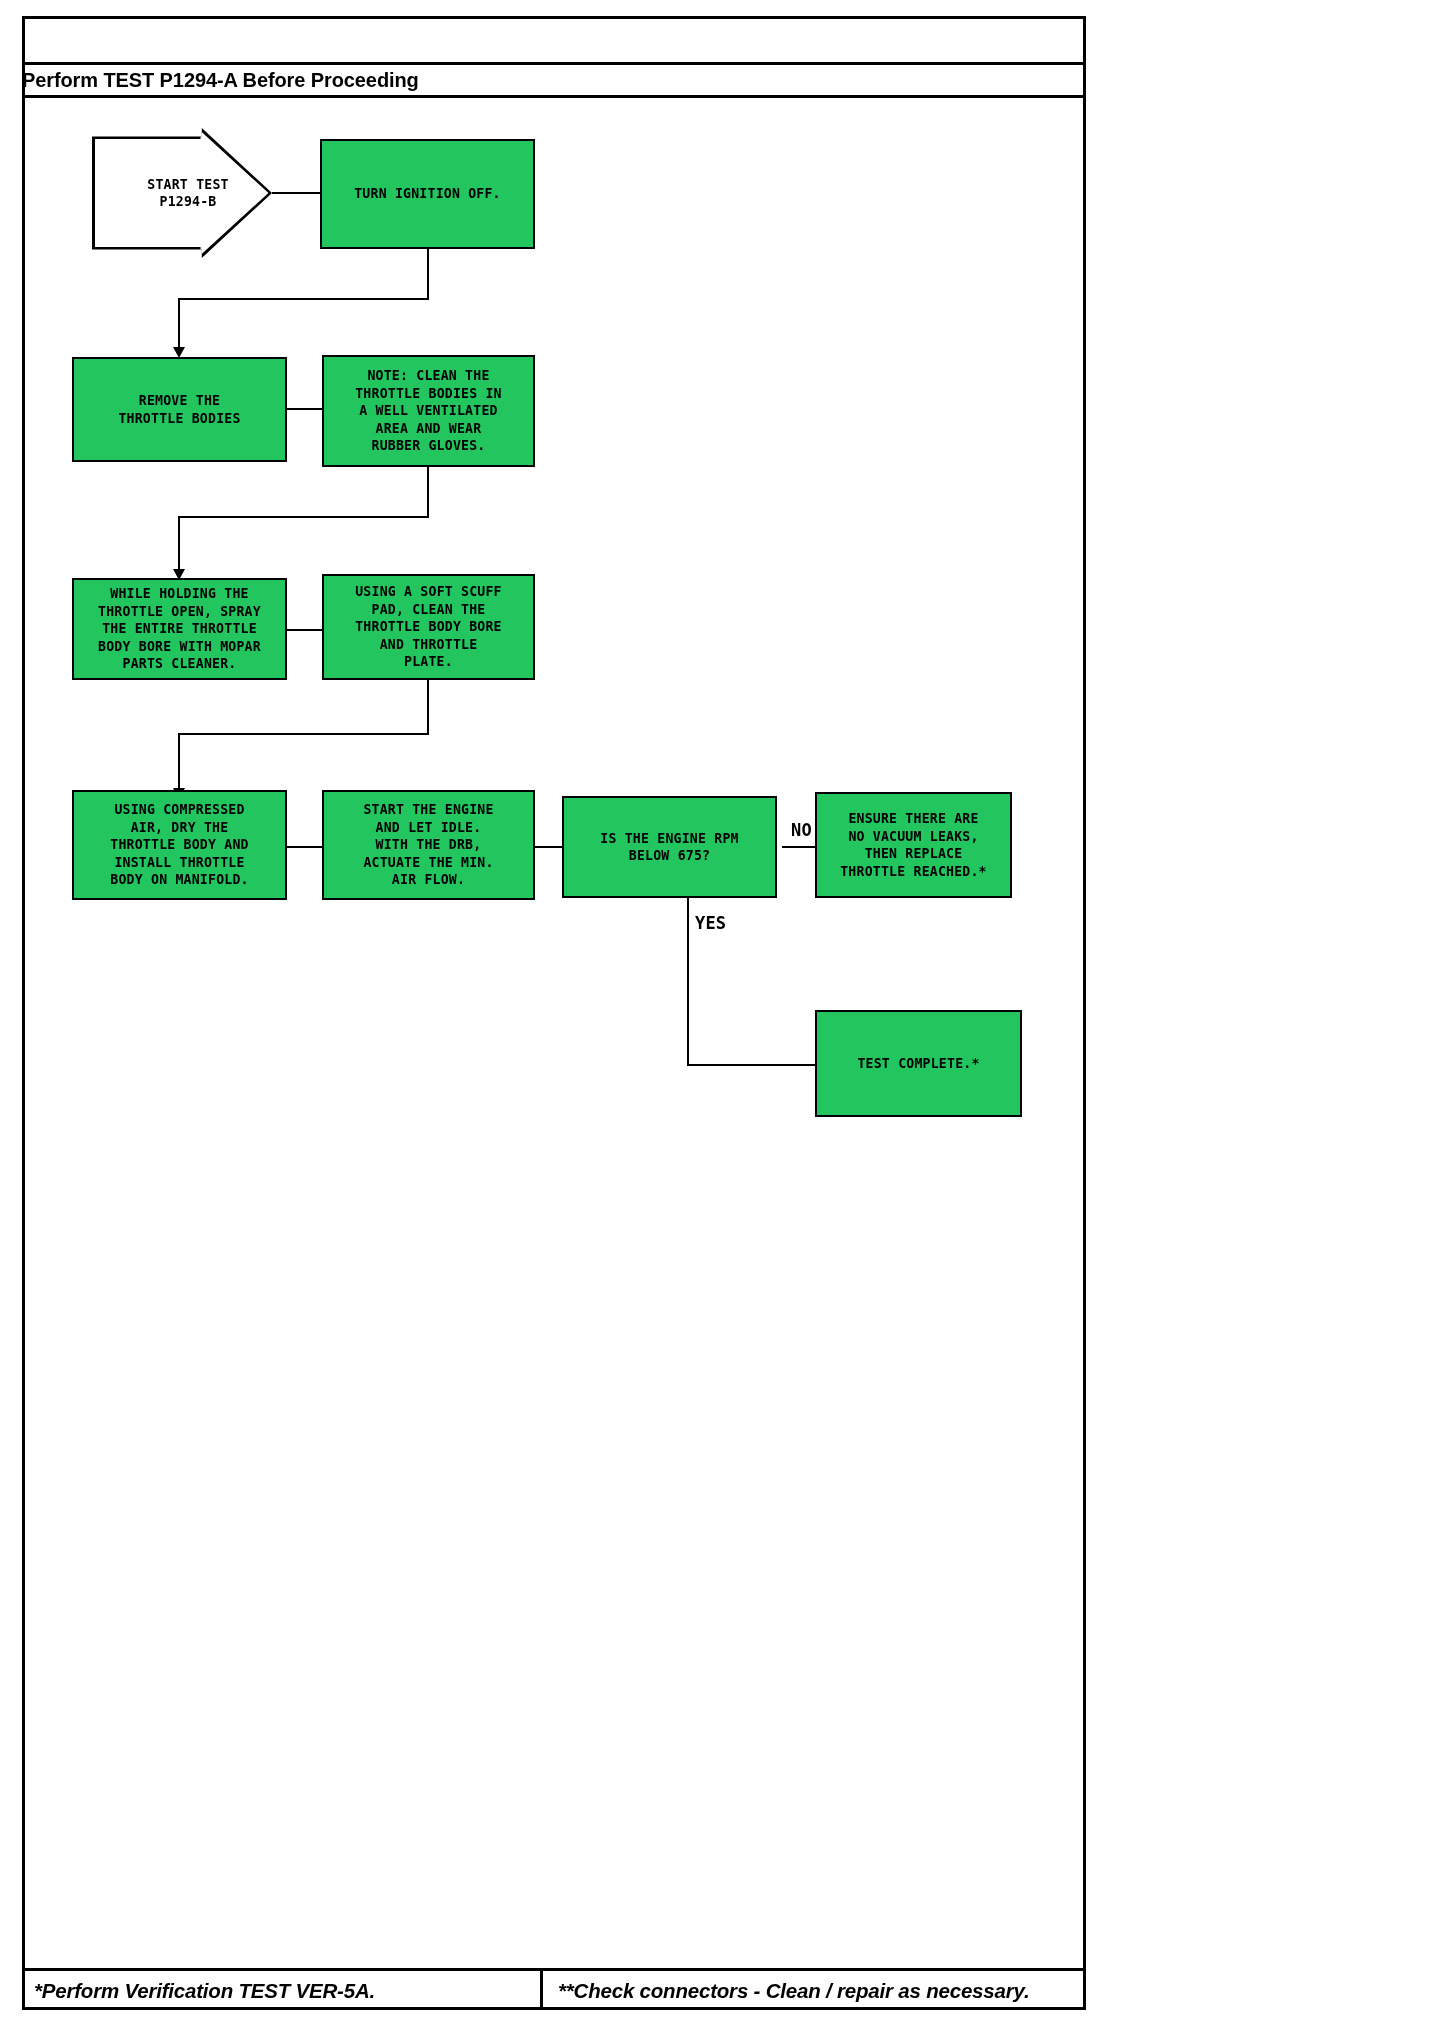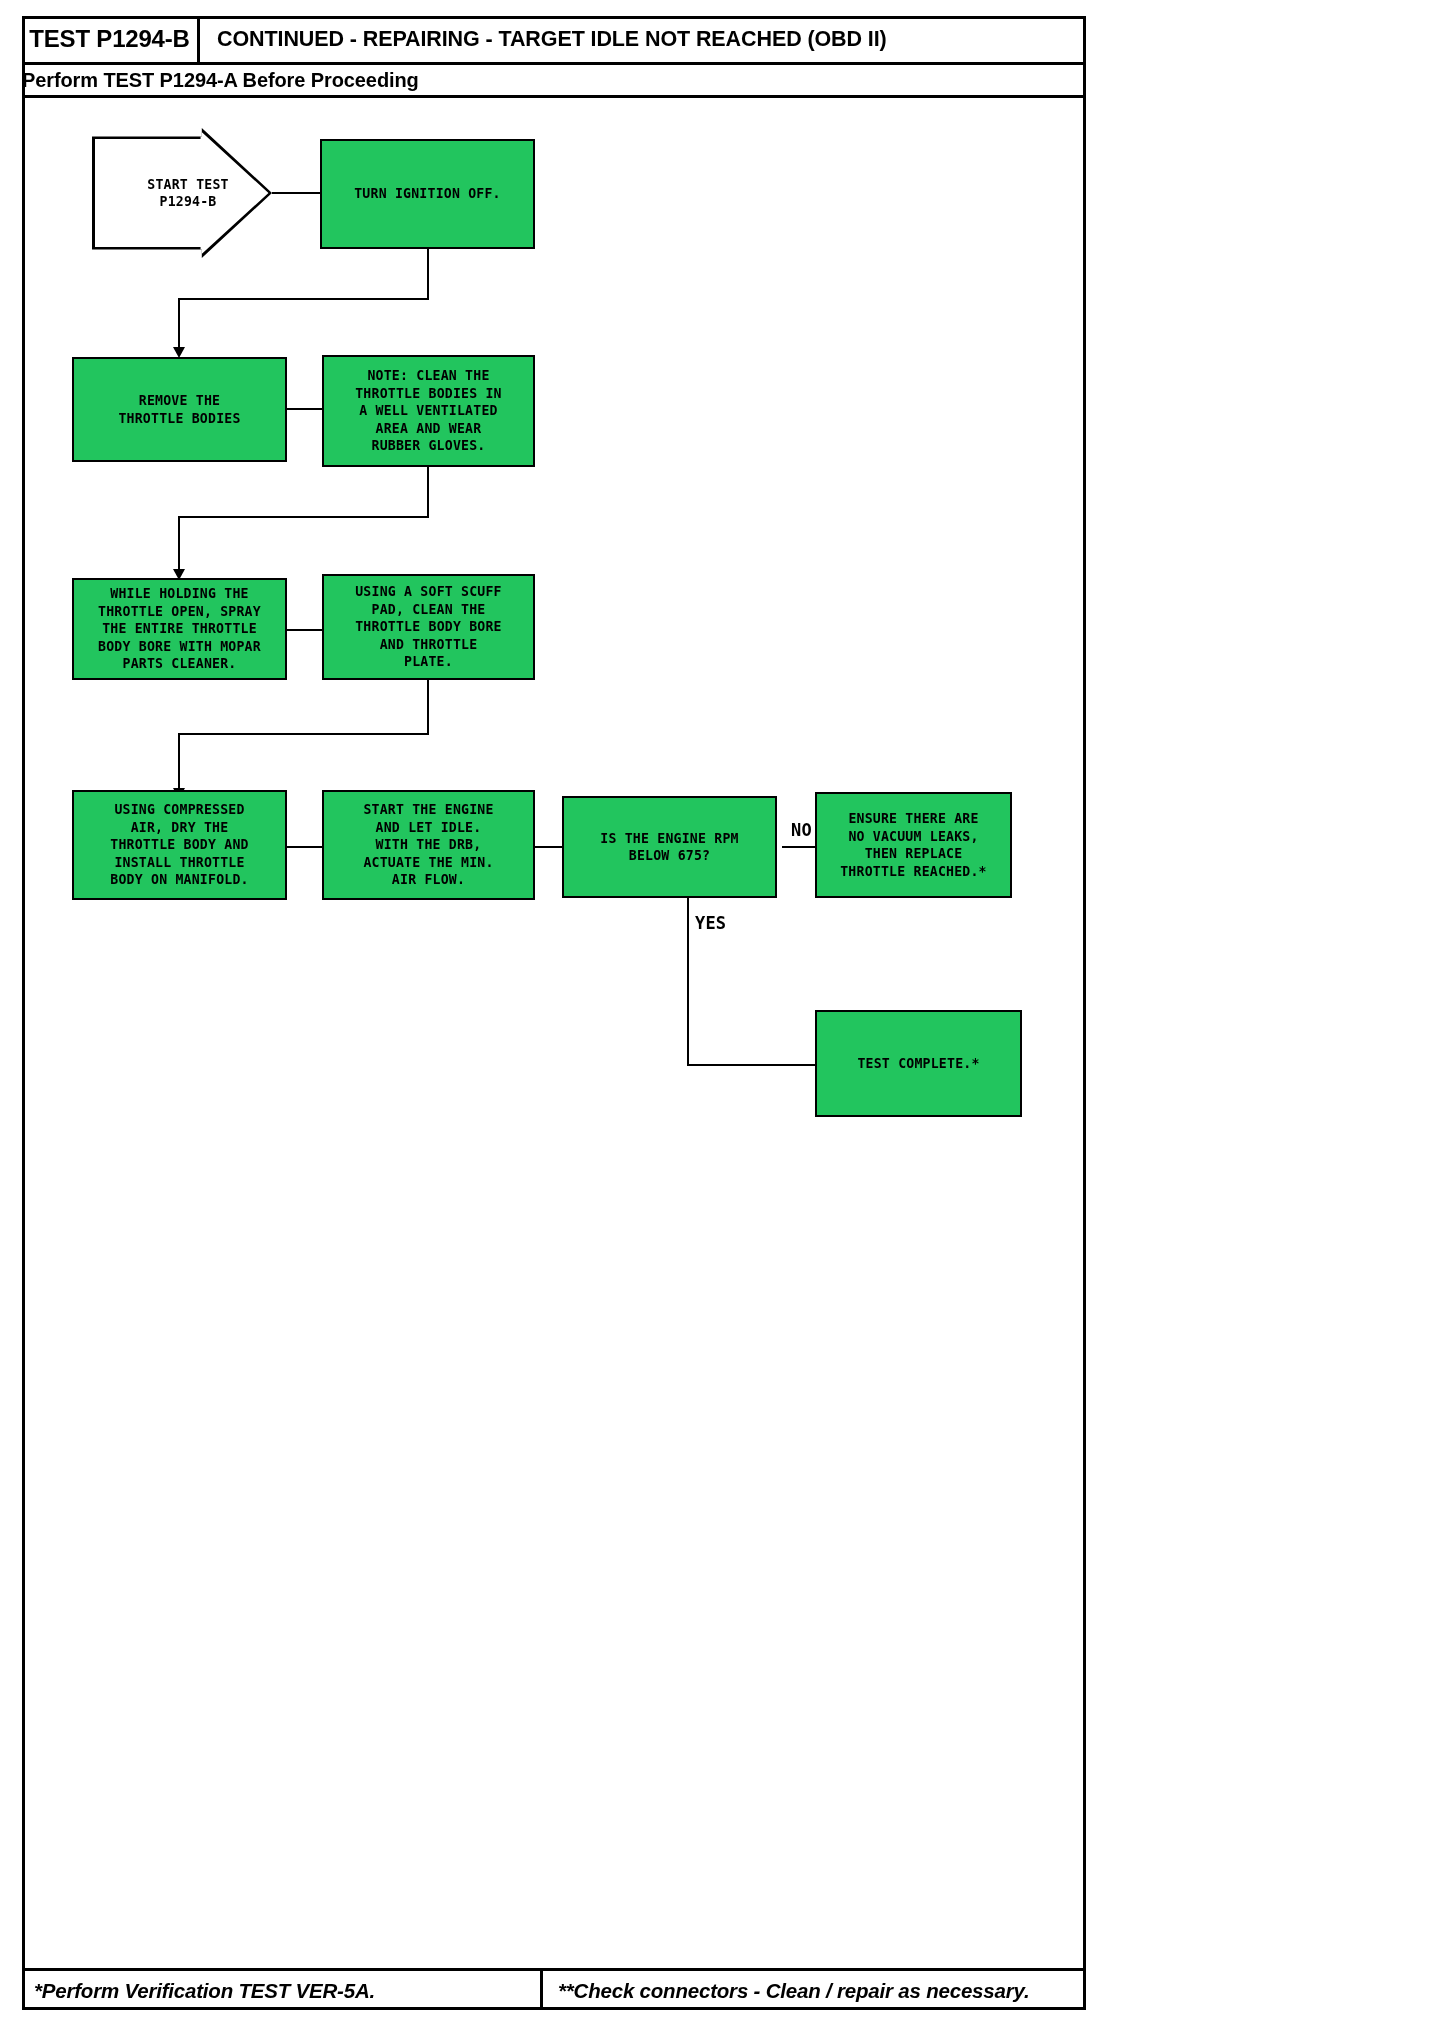--- a/index.html
+++ b/index.html
@@ -254,28 +254,20 @@
     white-space: nowrap;
   }
 </style>
 </head>
 <body>
 
 <div id="page">
 
   <div class="frame-outer"></div>
 
-  <div class="header-row1">
-    <div class="header-testbox">
-      <span>TEST P1294-B</span>
-    </div>
-    <div class="header-title">
-      <span>CONTINUED - REPAIRING - TARGET IDLE NOT REACHED (OBD II)</span>
-    </div>
-  </div>
   <div class="header-rule"></div>
   <div class="header-row2">
     <span>Perform TEST P1294-A Before Proceeding</span>
   </div>
   <div class="header-rule2"></div>
 
   <div id="flow">
 
     <div class="start-shape" style="left:70px; top:30px; width:180px; height:130px;">
       <div class="start-shape-inner"></div>

